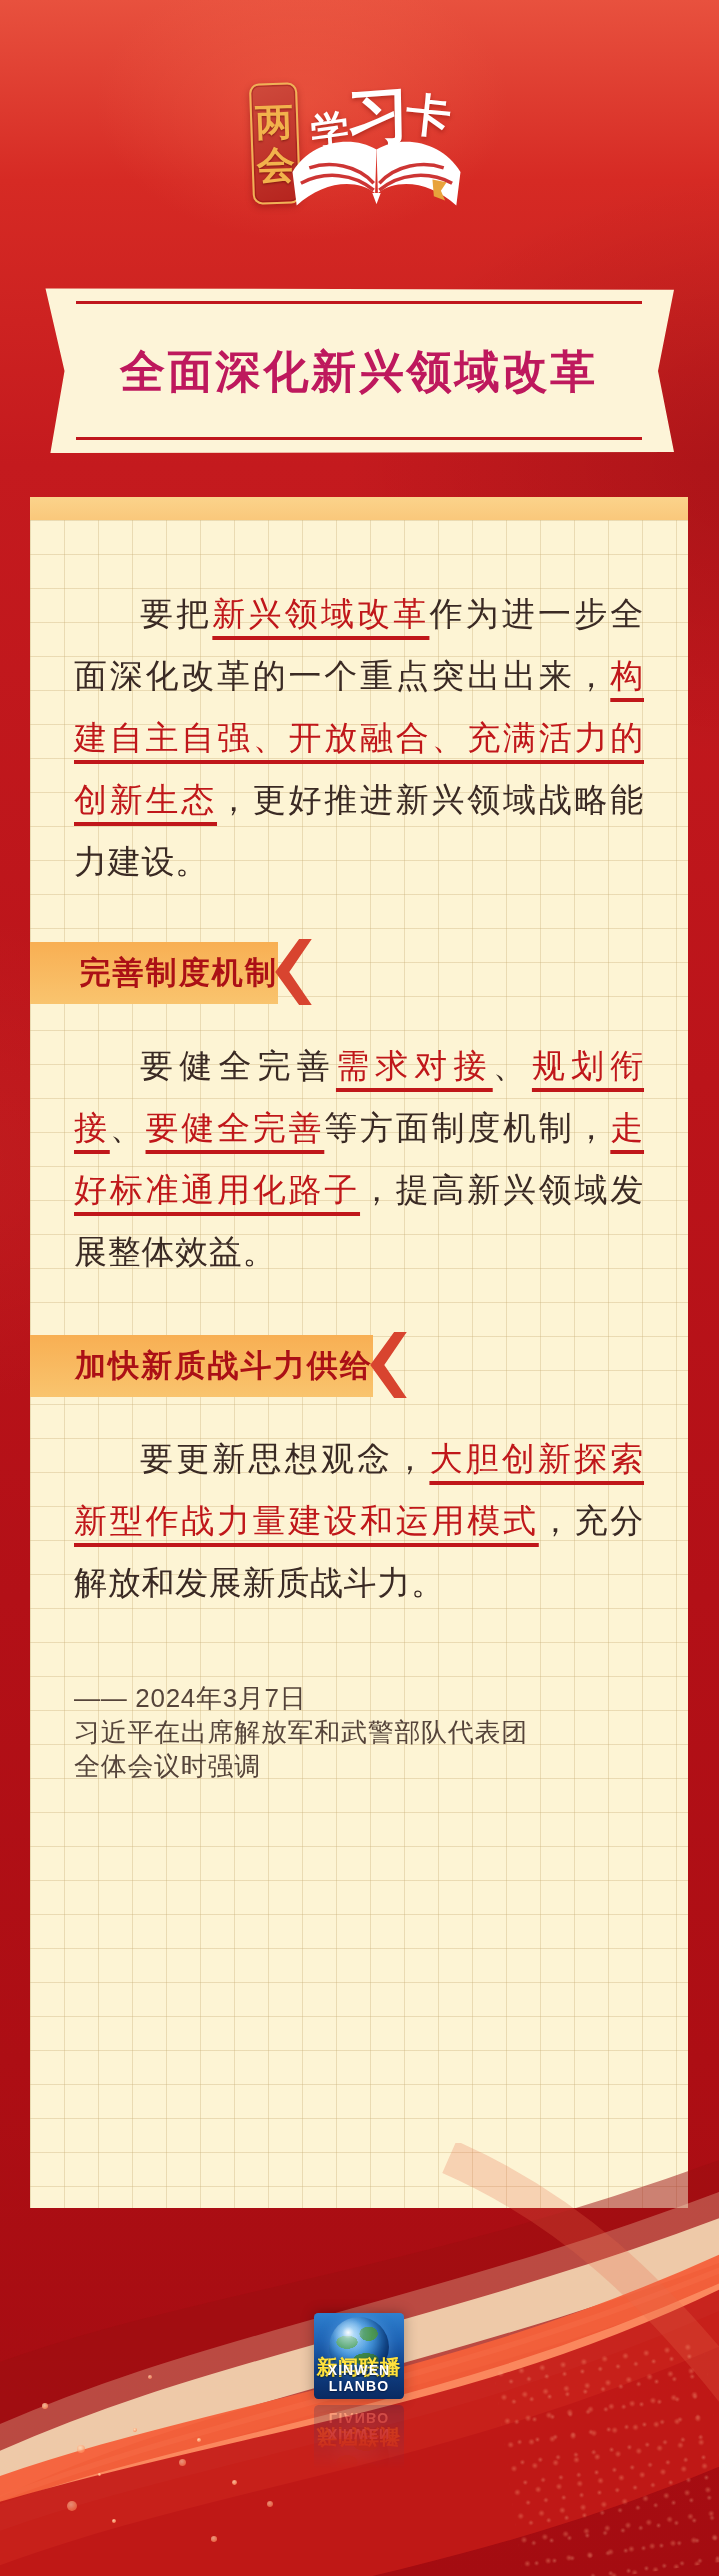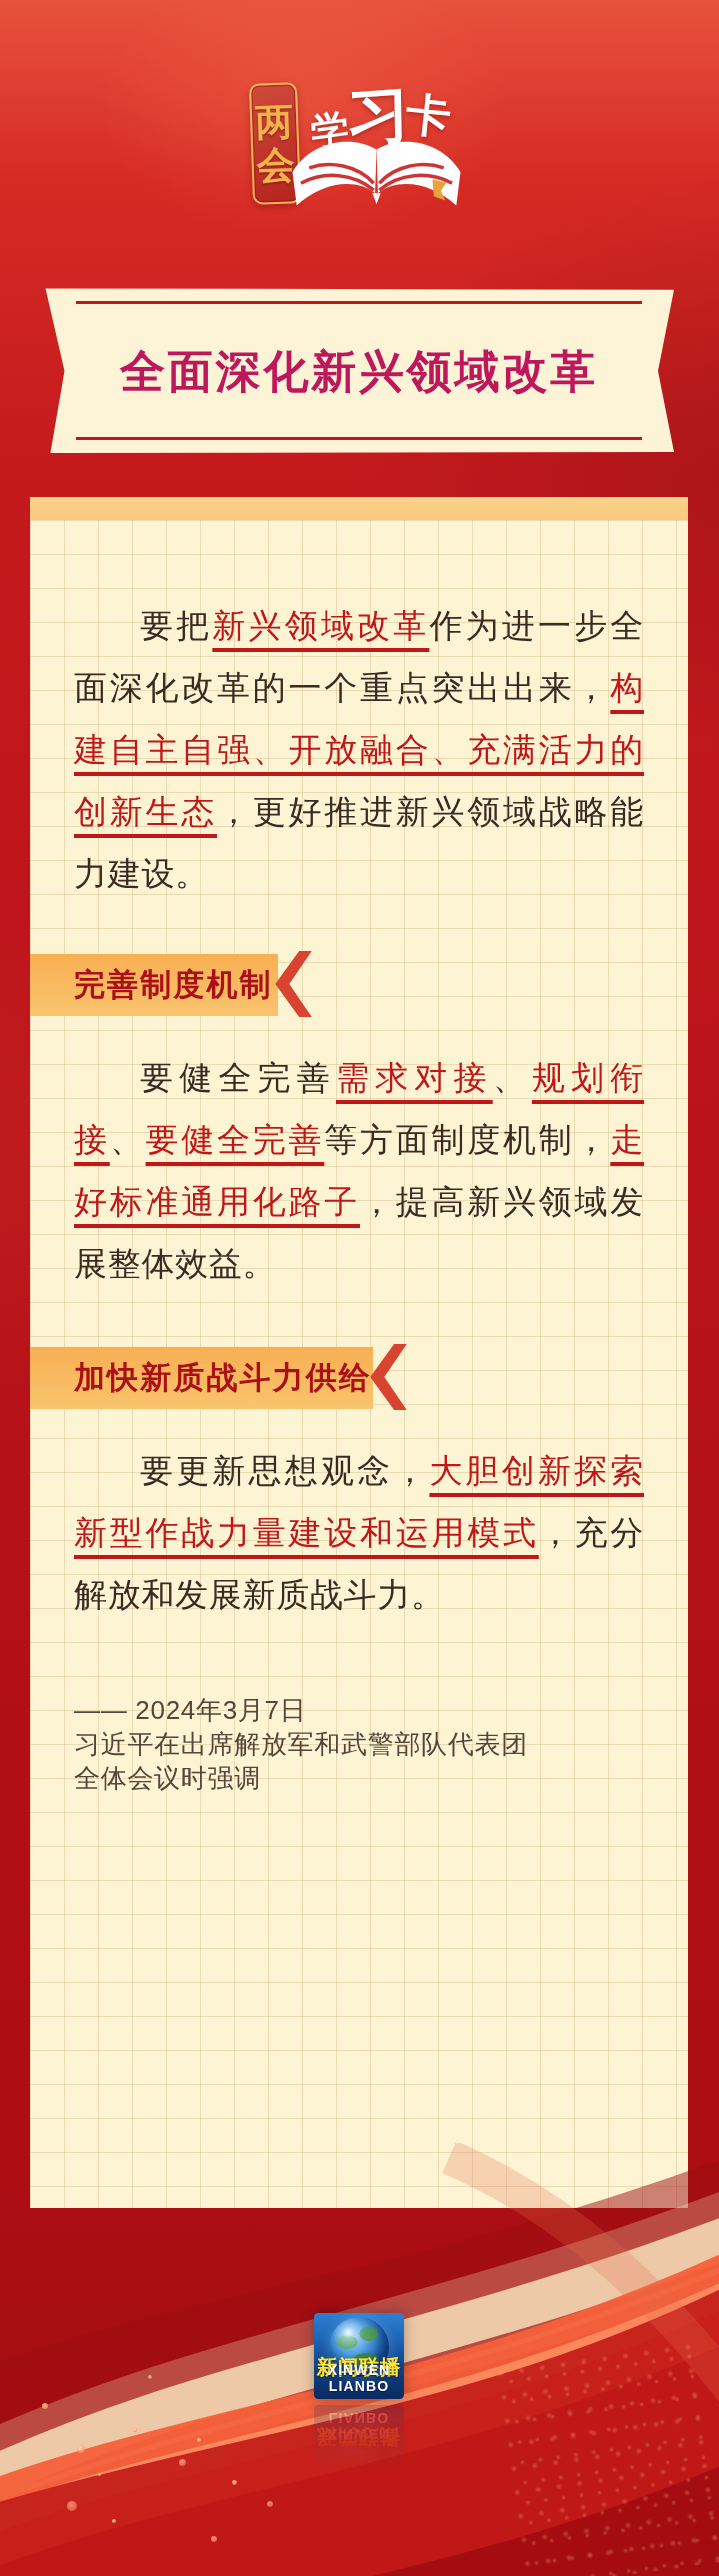--- a/index.html
+++ b/index.html
@@ -57,21 +57,21 @@
   
   .card{position:absolute;left:30px;top:497px;width:658px;height:1711px;background:#fdf4d4;}
   .card-band{position:absolute;left:0;top:0;right:0;height:22.5px;background:linear-gradient(180deg,#fbd38b,#fac87b);}
   .card-grid{
     position:absolute;left:0;top:22.5px;right:0;bottom:0;pointer-events:none;
     background-image:
       linear-gradient(to right, rgba(203,178,126,.38) 0.7px, transparent 0.7px),
       linear-gradient(to bottom, rgba(203,178,126,.38) 0.7px, transparent 0.7px);
     background-size:34px 34px;
   }
-  .card-body{position:relative;display:flow-root;padding:12px 44px;height:1688px;margin-top:22.5px;}
+  .card-body{position:relative;display:flow-root;padding:0 44px;height:1688px;margin-top:22.5px;}
 
   .para{
     margin:0;text-indent:2em;text-align:justify;
     font-family:"Liberation Serif","DejaVu Serif",serif;
     font-size:33px;line-height:62px;color:#3a2a24;letter-spacing:0.7px;
   }
   .para .seg{color:inherit;}
   .para .seg.hl{
     color:#c0171a;
     text-decoration:underline;
@@ -80,20 +80,21 @@
     text-underline-offset:10.5px;
   }
   .p0{margin-top:63px;}
   .p1{margin-top:31px;}
   .p2{margin-top:31px;}
   .p3{margin-top:31px;}
 
   .ribbon{
     position:relative;height:62px;margin-left:-44px;
     background:linear-gradient(180deg,#f8af53,#f9c46e);
+    text-align:right;
   }
   .ribbon.r0{margin-top:49px;width:248px;}
   .ribbon.r1{margin-top:52px;width:343px;}
   .ribbon.r2{margin-top:51px;width:251px;}
   .ribbon-label{
     display:block;padding-left:44px;line-height:62px;
     font-size:31px;font-weight:900;color:#ab1016;letter-spacing:2.1px;white-space:nowrap;
   }
   .ribbon-chevron{position:absolute;right:-34px;top:-2.1px;width:37px;height:66px;}
 

